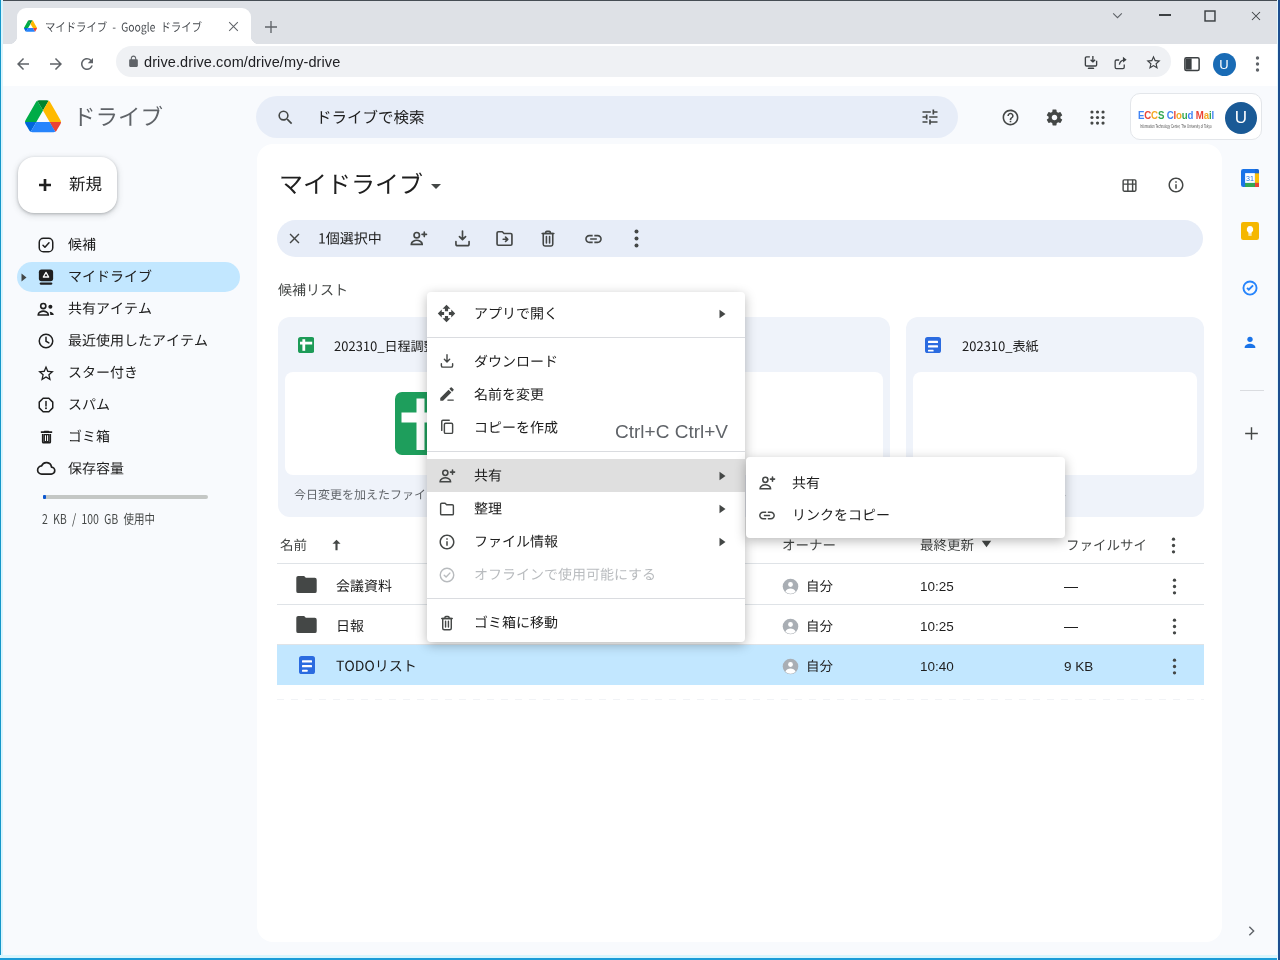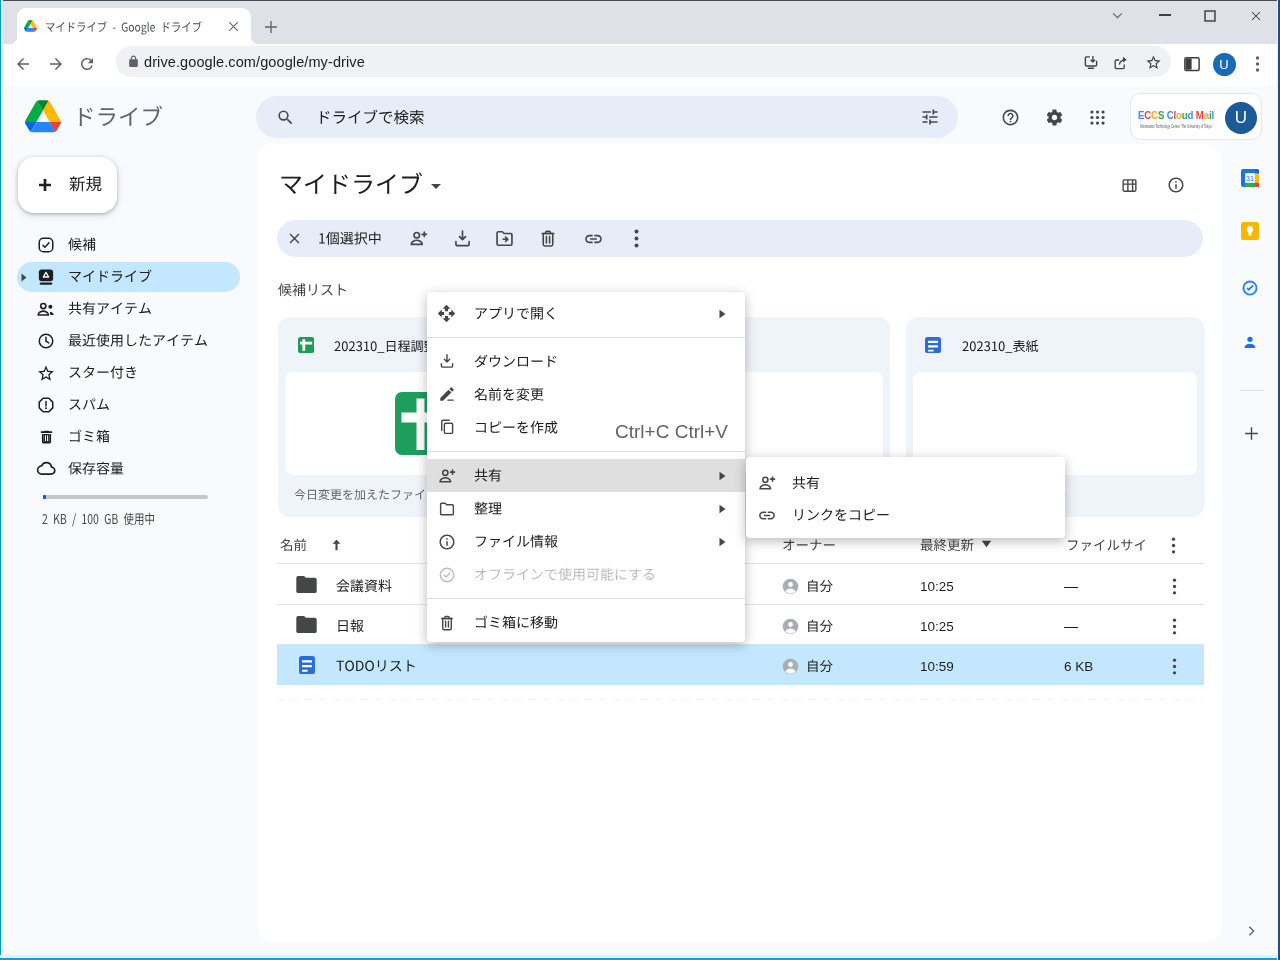--- a/index.html
+++ b/index.html
@@ -69,21 +69,21 @@
       <path d="M17.65 6.35A7.958 7.958 0 0012 4c-4.42 0-7.99 3.58-8 8s3.57 8 7.99 8c3.73 0 6.84-2.55 7.73-6h-2.08A5.99 5.99 0 0112 18c-3.31 0-6-2.69-6-6s2.69-6 6-6c1.66 0 3.14.69 4.22 1.78L13 11h7V4l-2.35 2.35z"></path>
     </svg>
   </div>
 <div class="a" style="left:116px;top:46px;width:1055px;height:31px;background:#eff1f4;border-radius:16px"></div>
 <div class="a" style="left:122px;top:51px;width:22px;height:22px;background:#eff1f4;border-radius:11px"></div>
 <div class="a" style="left:127px;top:55px">
     <svg width="13" height="13" viewBox="0 0 24 24" fill="#5f6368">
       <path d="M18 8h-1V6c0-2.76-2.24-5-5-5S7 3.24 7 6v2H6c-1.1 0-2 .9-2 2v10c0 1.1.9 2 2 2h12c1.1 0 2-.9 2-2V10c0-1.1-.9-2-2-2zM9 6c0-1.66 1.34-3 3-3s3 1.34 3 3v2H9V6z"></path>
     </svg>
   </div>
-<div class="a" style="left:144px;top:54px;font-size:14.5px;color:#202124;letter-spacing:.1px">drive.google.com/google/my-drive</div>
+<div class="a" style="left:144px;top:54px;font-size:14.5px;color:#202124;letter-spacing:.1px">drive.drive.com/drive/my-drive</div>
 <div class="a" style="left:1082px;top:53px">
     <svg width="18" height="19" viewBox="0 0 24 24" fill="none" stroke="#3c4043" stroke-width="1.8">
       <path d="M10.5 4.5H6A1.5 1.5 0 004.5 6v9.2A1.5 1.5 0 006 16.7h12a1.5 1.5 0 001.5-1.5V9.5"></path>
       <path d="M14.5 3.2v7M11.5 8.2l3 3 3-3" stroke-linejoin="round"></path>
       <path d="M7.5 20.8l1-2.2h7l1 2.2z" fill="#3c4043" stroke="none"></path>
     </svg>
   </div>
 <div class="a" style="left:1112px;top:54px">
     <svg width="18" height="18" viewBox="0 0 24 24" fill="none" stroke="#3c4043" stroke-width="1.7">
       <path d="M9.5 8H6a1.8 1.8 0 00-1.8 1.8v8A1.8 1.8 0 006 19.6h8.5a1.8 1.8 0 001.8-1.8V14"></path>
@@ -958,24 +958,24 @@
       <use href="#g107" x="2000"></use>
       <use href="#g65" x="3000"></use>
       <use href="#g94" x="4000"></use>
       <use href="#g95" x="5000"></use>
       <use href="#g31" x="6000"></use>
     </g>
   </svg>
 
 <div class="a" style="left:920px;top:579px;font-size:13.5px;color:#1f1f1f;z-index:40">10:25</div>
 <div class="a" style="left:920px;top:619px;font-size:13.5px;color:#1f1f1f;z-index:40">10:25</div>
-<div class="a" style="left:920px;top:659px;font-size:13.5px;color:#1f1f1f;z-index:40">10:59</div>
+<div class="a" style="left:920px;top:659px;font-size:13.5px;color:#1f1f1f;z-index:40">10:40</div>
 <div class="a" style="left:1064px;top:578px;font-size:14px;color:#1f1f1f;z-index:40">—</div>
 <div class="a" style="left:1064px;top:618px;font-size:14px;color:#1f1f1f;z-index:40">—</div>
-<div class="a" style="left:1064px;top:659px;font-size:13.5px;color:#1f1f1f;z-index:40">6 KB</div>
+<div class="a" style="left:1064px;top:659px;font-size:13.5px;color:#1f1f1f;z-index:40">9 KB</div>
 
 <div class="a" style="left:1241px;top:169px">
     <svg width="18" height="18" viewBox="0 0 24 24">
       <rect width="24" height="24" rx="3" fill="#1a73e8"></rect>
       <path d="M18.5 24H24v-5.5h-5.5z" fill="#ea4335"></path>
       <path d="M18.5 18.5H24V5.5h-5.5z" fill="#fbbc04"></path>
       <path d="M5.5 24h13v-5.5h-13z" fill="#34a853"></path>
       <path d="M24 5.5V3a3 3 0 00-3-3h-2.5v5.5z" fill="#1967d2"></path>
       <rect x="5.5" y="5.5" width="13" height="13" fill="#fff"></rect>
       <text x="12" y="15.5" font-size="9.5" fill="#1a73e8" text-anchor="middle" font-family="Liberation Sans">31</text>

